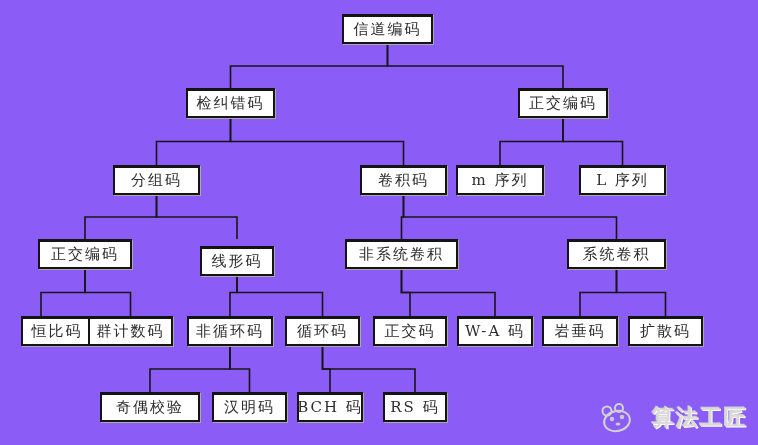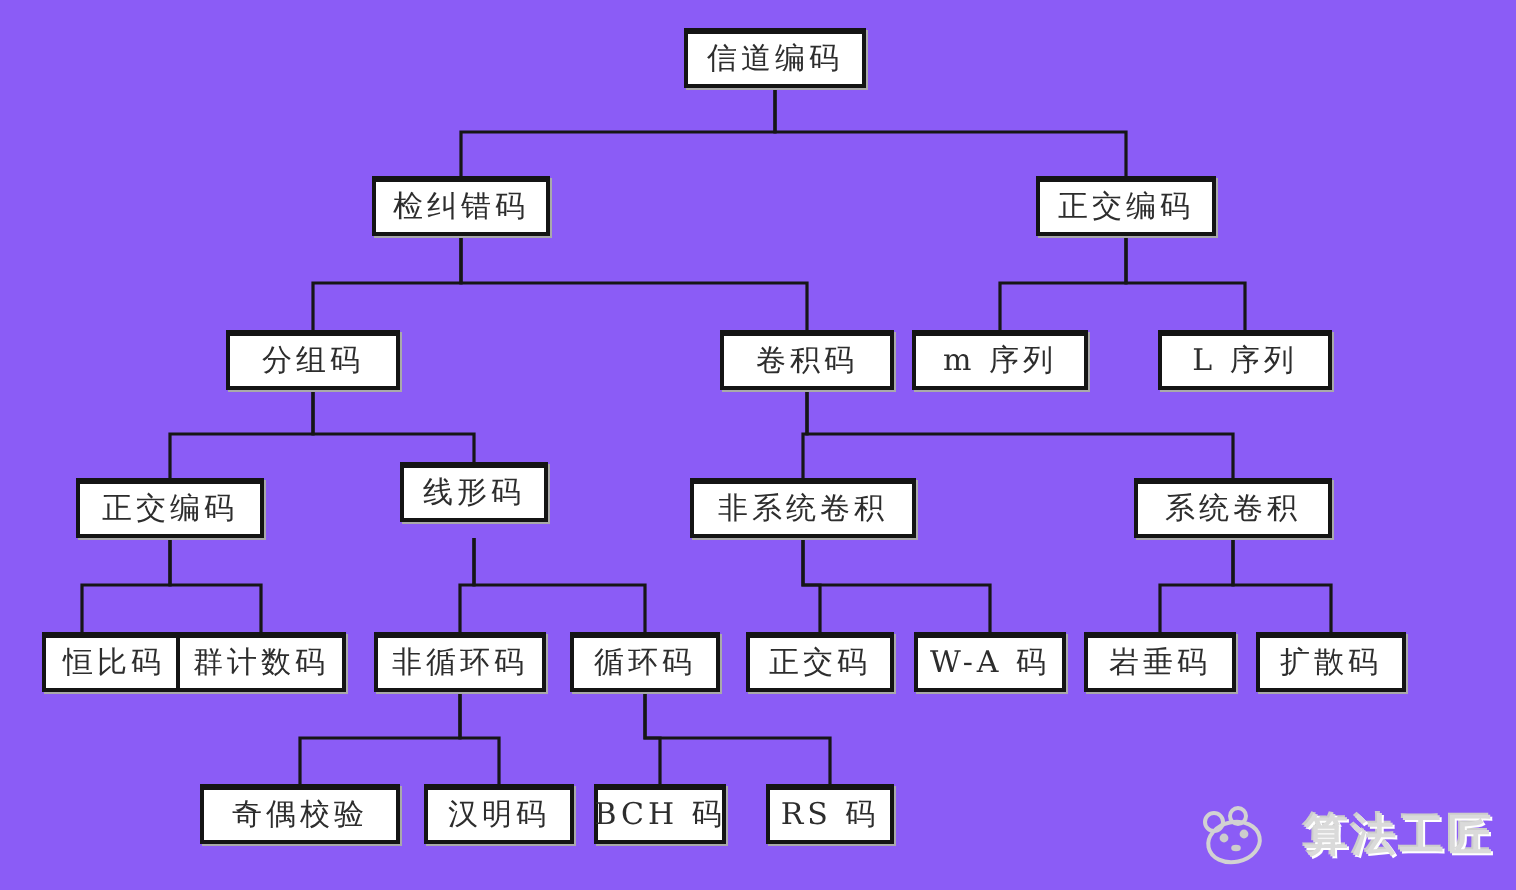--- a/index.html
+++ b/index.html
@@ -89,21 +89,21 @@
     </svg>
   <div id="nodes-layer">
       <div class="node" style="left: 342px; top: 14px; width: 91px; height: 30px;">信道编码</div>
       <div class="node" style="left: 186px; top: 88px; width: 89px; height: 30px;">检纠错码</div>
       <div class="node" style="left: 518px; top: 88px; width: 90px; height: 30px;">正交编码</div>
       <div class="node" style="left: 113px; top: 165px; width: 87px; height: 30px;">分组码</div>
       <div class="node" style="left: 360px; top: 165px; width: 87px; height: 30px;">卷积码</div>
       <div class="node" style="left: 456px; top: 165px; width: 88px; height: 30px;">m 序列</div>
       <div class="node" style="left: 579px; top: 165px; width: 87px; height: 30px;">L 序列</div>
       <div class="node" style="left: 38px; top: 239px; width: 94px; height: 30px;">正交编码</div>
-      <div class="node" style="left: 200px; top: 231px; width: 74px; height: 30px;">线形码</div>
+      <div class="node" style="left: 200px; top: 246px; width: 74px; height: 30px;">线形码</div>
       <div class="node" style="left: 345px; top: 239px; width: 113px; height: 30px;">非系统卷积</div>
       <div class="node" style="left: 567px; top: 239px; width: 99px; height: 30px;">系统卷积</div>
       <div class="node" style="left: 5px; top: 316px; width: 72px; height: 30px; margin-left: 16px;">恒比码</div>
       <div class="node" style="left: 88px; top: 316px; width: 85px; height: 30px;">群计数码</div>
       <div class="node" style="left: 187px; top: 316px; width: 86px; height: 30px;">非循环码</div>
       <div class="node" style="left: 285px; top: 316px; width: 75px; height: 30px;">循环码</div>
       <div class="node" style="left: 373px; top: 316px; width: 74px; height: 30px;">正交码</div>
       <div class="node" style="left: 457px; top: 316px; width: 76px; height: 30px;">W-A 码</div>
       <div class="node" style="left: 542px; top: 316px; width: 76px; height: 30px;">岩垂码</div>
       <div class="node" style="left: 628px; top: 316px; width: 75px; height: 30px;">扩散码</div>

